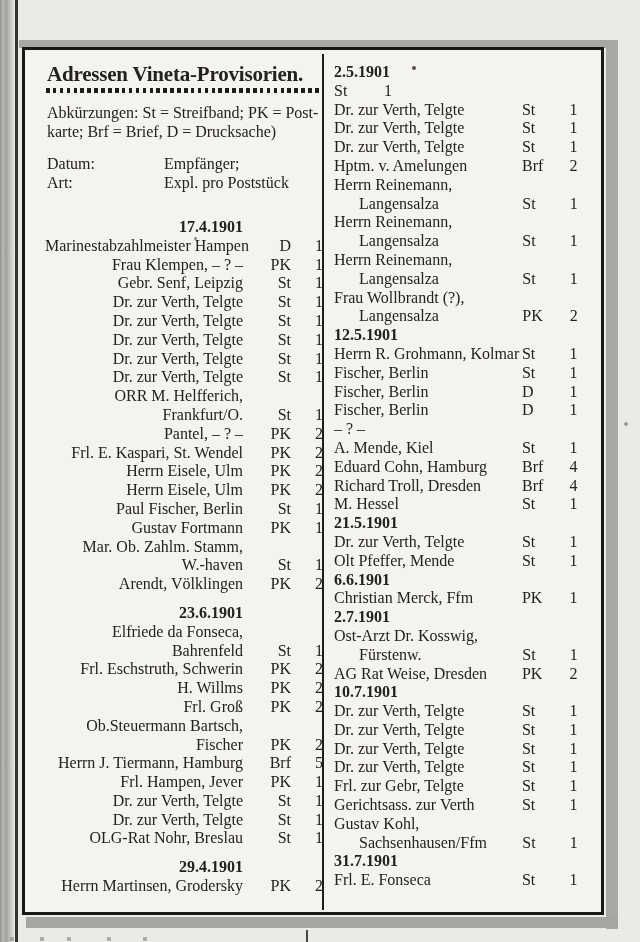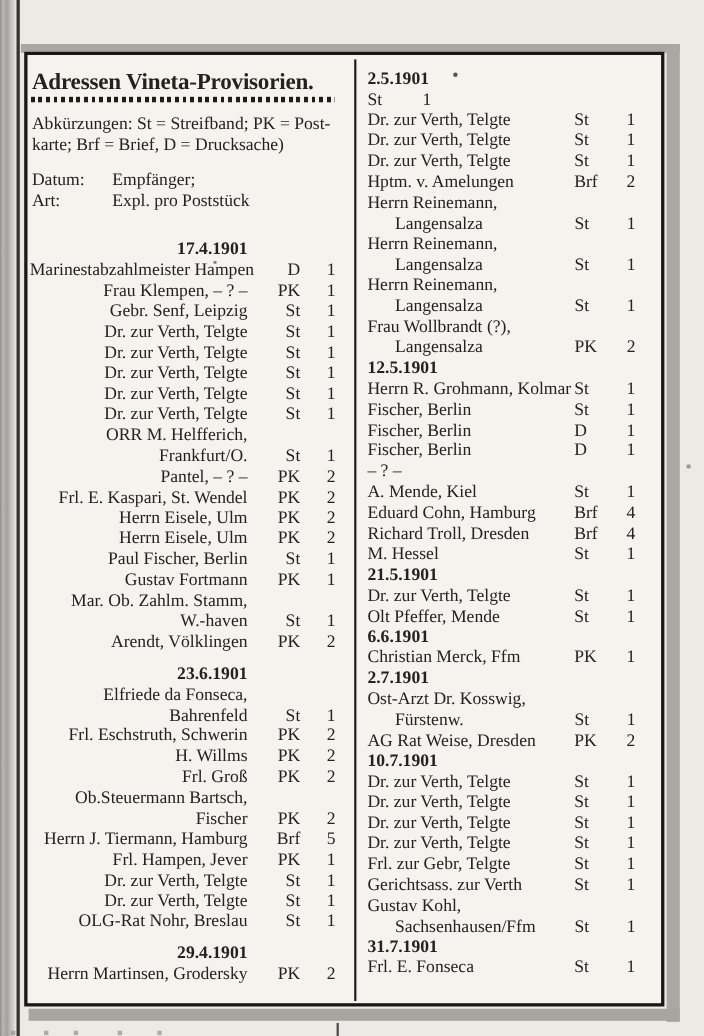--- a/index.html
+++ b/index.html
@@ -19,29 +19,29 @@
   .shadow-top    { position:absolute; left:19px;  top:40px;  width:599px; height:8px;  background:#a9a7a2; }
   .shadow-right  { position:absolute; left:606px; top:40px;  width:12px;  height:889px; background:#aaa8a3; }
   .shadow-bottom { position:absolute; left:26px;  top:917px; width:592px; height:11px; background:#a7a5a0; }
   
   .doc-box {
     position:absolute; left:22px; top:47px; width:582px; height:868px;
     box-sizing:border-box; border:3px solid #181816; background:#f5f3ee;
   }
   .col-divider { position:absolute; left:297px; top:4px; width:2px; height:856px; background:#1d1c1a; }
   .col { position:absolute; font-size:16px; line-height:18.8px; }
-  .col-left  { left:2px;  top:10px; width:288px; }
+  .col-left  { left:20px;  top:10px; width:288px; }
   .col-right { left:309px; top:13px; width:264px; }
 
   .doc-title { font-size:21px; font-weight:bold; letter-spacing:-0.2px; margin:5px 0 0 2px; white-space:nowrap; }
   .dots { height:5px; width:276px; margin:4px 0 11px 1px;
     background:repeating-linear-gradient(90deg,#1d1d1b 0 3.5px, transparent 3.5px 6.9px); }
   .abbrev-line { margin-left:2px; white-space:nowrap; }
   .legend { margin-top:14px; margin-left:2px; }
-  .legend-row { display:flex; }
+  .legend-row { display:flex;gap:44px; }
   .legend-label { width:73px; }
   .section-first { margin-top:25px;text-align:right; }
 
   .row { display:flex; white-space:nowrap; }
   .row .name { width:198px; }
   .row .name.indent { width:173px; padding-left:25px; }
   .row .type { width:48px; }
   .row .count { width:30px; padding-left:2px; }
   .date-text { font-weight:bold; }
   .gap { height:10px; }

